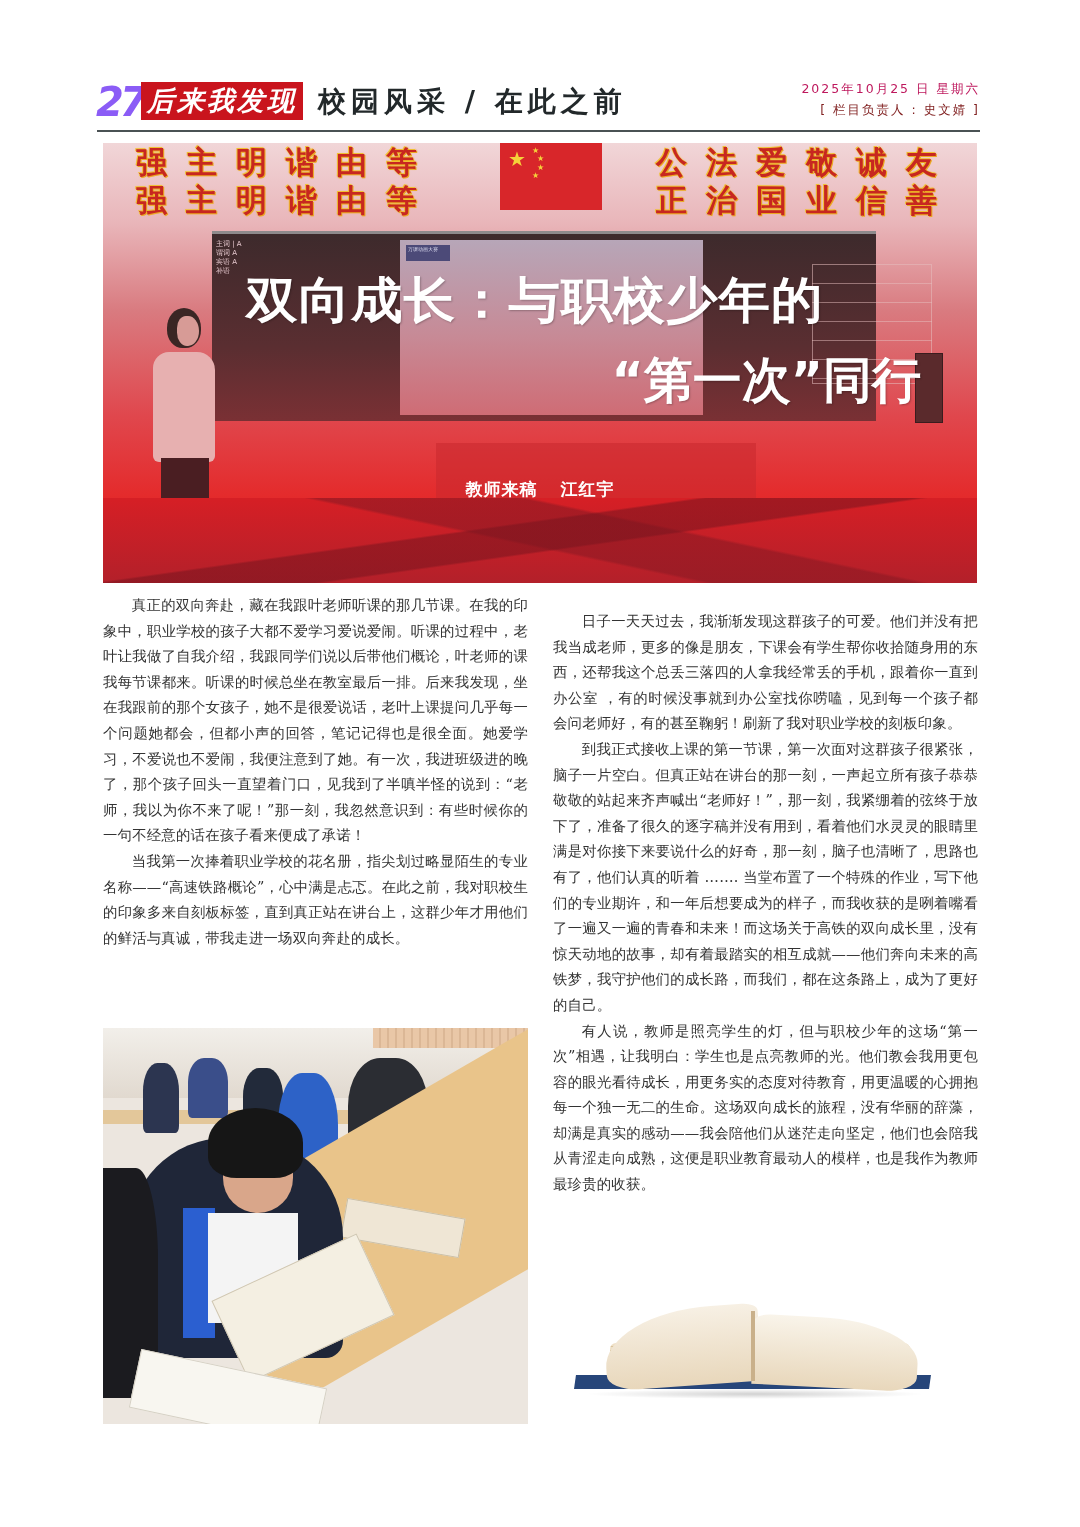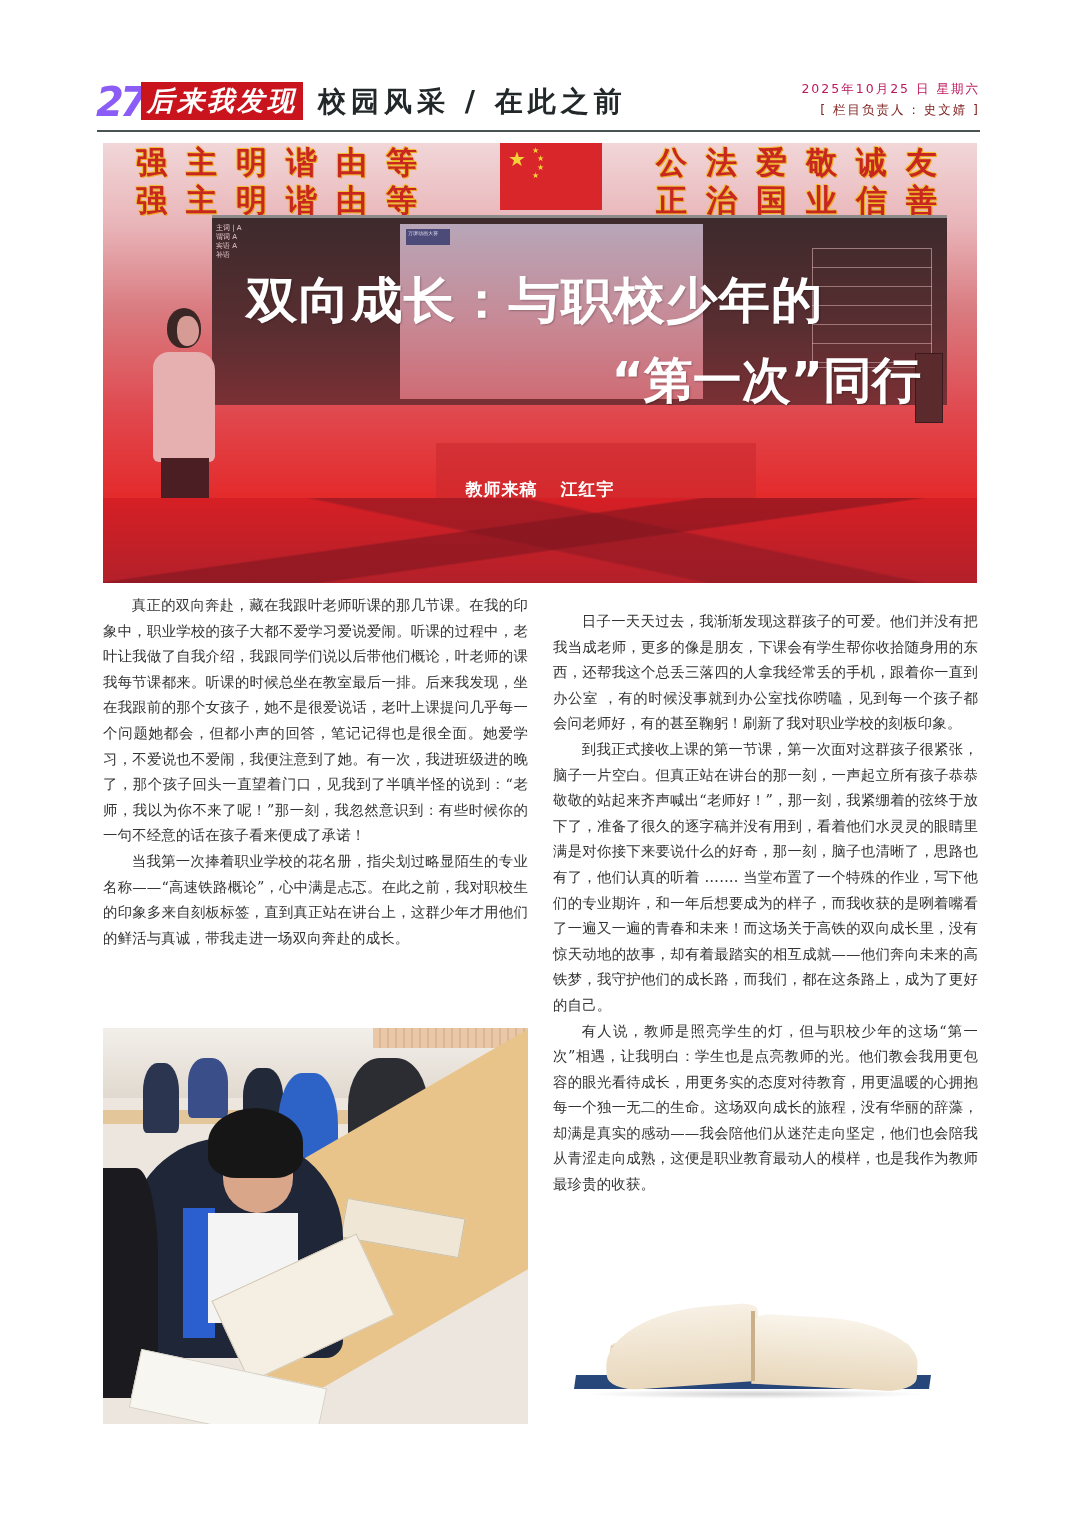--- a/index.html
+++ b/index.html
@@ -18,21 +18,21 @@
     
     .hero { position: absolute; left: 103px; top: 143px; width: 874px; height: 440px; overflow: hidden;
       background: linear-gradient(180deg, #f1d6d8 0%, #e9b6ba 18%, #d97b80 38%, #e0474d 62%, #e42b2c 80%, #c21b22 100%); }
     .hero-wall-left, .hero-wall-right { position: absolute; top: 0; font-family: "DejaVu Sans", sans-serif; font-weight: bold; color: #c72720; font-size: 31px; line-height: 38px; letter-spacing: 19px; text-shadow: 0 0 2px #f1b82b, 1px 1px 0 #e9a51e, -1px -1px 0 #f0c237; }
     .hero-wall-left { left: 33px; top: 0px; }
     .hero-wall-right { left: 553px; top: 0px; }
     .flag { position: absolute; left: 397px; top: 0; width: 102px; height: 67px; background: #d8262a; }
     .flag .star-big { position: absolute; left: 8px; top: 6px; color: #f5d23a; font-size: 20px; line-height: 20px; }
     .flag .star-s { position: absolute; color: #f5d23a; font-size: 8px; line-height: 8px; }
 
-    .board { position: absolute; left: 109px; top: 72px; width: 735px; height: 190px; background: linear-gradient(180deg, #3d2a2c 0%, #5a2e31 60%, #7a3034 100%); border-top: 3px solid #8e8a8c; }
+    .board { position: absolute; left: 109px; top: 88px; width: 664px; height: 190px; background: linear-gradient(180deg, #3d2a2c 0%, #5a2e31 60%, #7a3034 100%); border-top: 3px solid #8e8a8c; }
     .screen { position: absolute; left: 188px; top: 6px; width: 303px; height: 175px; background: linear-gradient(180deg, #b7a6b8 0%, #c78a96 55%, #cf6c75 100%); }
     .screen-logo { position: absolute; left: 6px; top: 5px; width: 44px; height: 16px; background: #4c4a78; color: #dcdcf0; font-family: "DejaVu Sans", sans-serif; font-size: 5px; line-height: 8px; padding-left: 2px; }
     .board-grid { position: absolute; left: 600px; top: 30px; width: 120px; height: 120px; border: 1px solid rgba(230,190,190,0.55); background: repeating-linear-gradient(180deg, transparent 0 18px, rgba(230,190,190,0.5) 18px 19px); }
     .board-scribble { position: absolute; left: 4px; top: 6px; width: 42px; height: 40px; color: #e7c9cf; font-family: "DejaVu Sans", sans-serif; font-size: 7px; line-height: 9px; }
     .speaker { position: absolute; left: 812px; top: 210px; width: 28px; height: 70px; background: #5a2a2c; border: 1px solid #3a1c1e; }
 
     .teacher { position: absolute; left: 48px; top: 165px; width: 72px; height: 275px; }
     .teacher .head { position: absolute; left: 16px; top: 0; width: 34px; height: 40px; background: #3a2624; border-radius: 50% 50% 45% 45%; }
     .teacher .face { position: absolute; left: 26px; top: 8px; width: 22px; height: 30px; background: #d79b96; border-radius: 40% 50% 50% 45%; }
     .teacher .body { position: absolute; left: 2px; top: 44px; width: 62px; height: 110px; background: #e7b0b0; border-radius: 16px 18px 6px 6px; }

